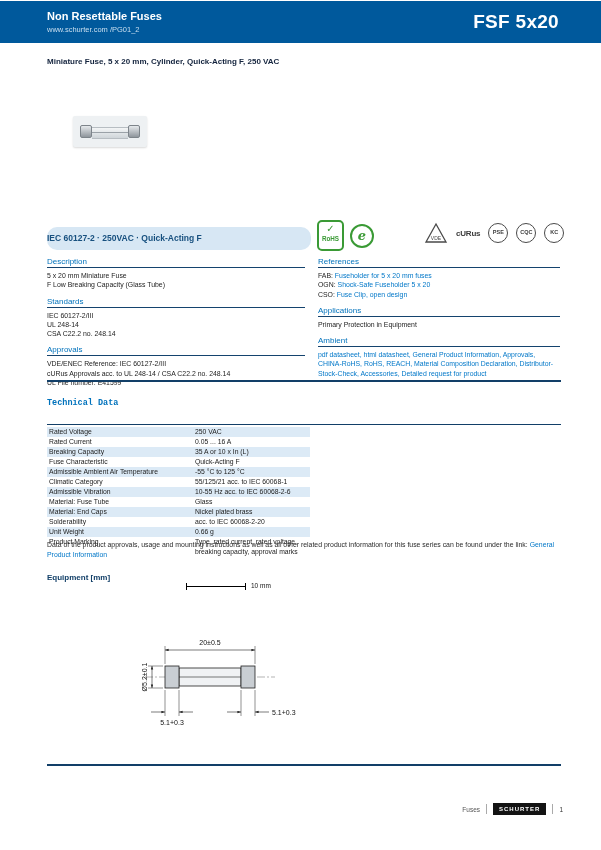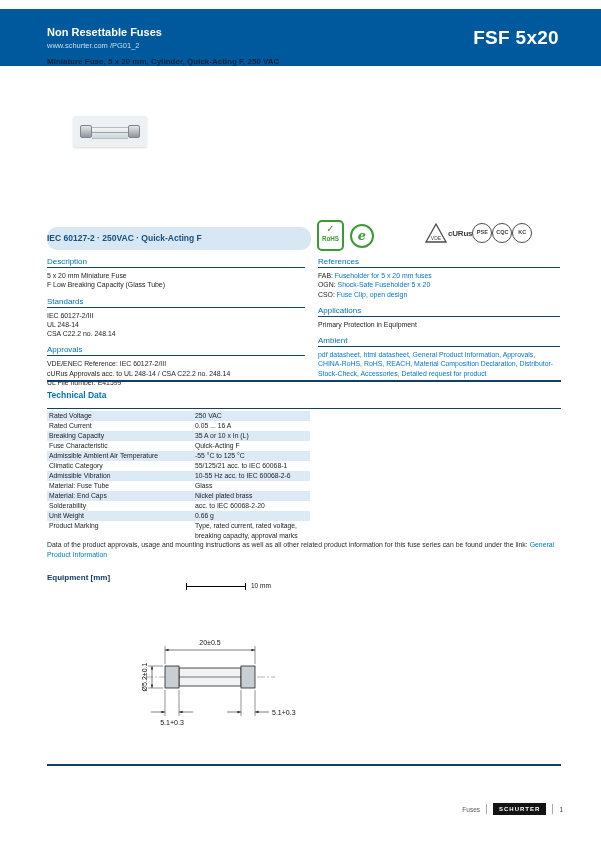--- a/index.html
+++ b/index.html
@@ -1,20 +1,20 @@
 <!DOCTYPE html>
 <html><head>
 <meta charset="utf-8">
 <style>
   html,body{margin:0;padding:0;background:#f2f3f4;}
   .page{position:relative;width:601px;height:850px;margin:0 auto;background:#ffffff;
         font-family:"Liberation Sans", sans-serif;overflow:hidden;}
 
   
-  .topbar{position:absolute;left:0;right:0;top:9px;height:57px;background:#00599C;color:#fff;
+  .topbar{position:absolute;left:0;right:0;top:1px;height:42px;background:#00599C;color:#fff;
           display:flex;justify-content:space-between;align-items:center;
           padding:0 42px 0 47px;box-sizing:border-box;}
   .topbar-title{font-size:11px;font-weight:bold;line-height:12px;}
   .topbar-url{font-size:7.5px;color:#c9dff0;margin-top:3px;}
   .topbar-product{font-size:19px;font-weight:600;letter-spacing:0.3px;}
 
   .subtitle{position:absolute;left:47px;top:57px;font-size:8px;font-weight:bold;color:#13233d;}
 
   
   .product-photo{position:absolute;left:73px;top:116px;width:74px;height:31px;background:#eef1f3;
@@ -33,42 +33,42 @@
           line-height:23px;box-sizing:border-box;
           font-size:8.5px;font-weight:bold;color:#17507F;border-radius:10px;}
   .badge-rohs{position:absolute;left:317px;top:220px;width:27px;height:31px;border:2px solid #3A9A35;
               border-radius:5px;box-sizing:border-box;text-align:center;color:#3A9A35;}
   .badge-rohs .chk{display:block;font-size:10px;line-height:13px;}
   .badge-rohs .lbl{display:block;font-size:6.3px;font-weight:bold;line-height:7px;}
   .badge-e{position:absolute;left:350px;top:224px;width:24px;height:24px;border:2px solid #3A9A35;
            border-radius:50%;box-sizing:border-box;color:#3A9A35;text-align:center;line-height:19px;
            font-family:"DejaVu Serif", serif;font-style:italic;font-weight:bold;font-size:13px;}
 
-  .certs{position:absolute;left:424px;top:222px;display:flex;align-items:center;color:#3c3c3c;}
+  .certs{position:absolute;left:424px;top:222px;display:flex;align-items:center;gap:8px;color:#3c3c3c;}
   .cert-circ{width:20px;height:20px;border:1.4px solid #4a4a4a;border-radius:50%;box-sizing:border-box;
              font-size:5.5px;font-weight:bold;text-align:center;line-height:17px;}
   .cert-curus{font-size:8px;font-weight:800;letter-spacing:-0.2px;}
 
   
   .col{position:absolute;top:257px;}
   .col.left{left:47px;width:258px;}
   .col.right{left:318px;width:242px;}
   .sec{margin-bottom:7px;}
   .sec-h{font-size:8px;font-weight:normal;color:#0072BC;border-bottom:1px solid #14436e;
          padding-bottom:1px;margin-bottom:3px;}
   .item{font-size:6.9px;color:#1c1c1c;line-height:9.3px;}
   .ref-label{color:#1c1c1c;}
   .link{color:#0077C8;text-decoration:none;cursor:pointer;}
   .weblinks-text{font-size:6.9px;line-height:9.3px;color:#0077C8;cursor:pointer;}
 
   
   .tech{position:absolute;left:47px;top:380px;width:514px;}
   .rule-thick{height:2px;background:#123F68;}
   .rule-thin{height:1px;background:#123F68;margin-bottom:2px;}
-  .tech-title{font-size:8.5px;font-weight:bold;color:#0072BC;padding:8px 0;}
+  .tech-title{font-size:8.5px;font-weight:bold;color:#0072BC;padding:16px 0;font-family:Liberation Mono, monospace;}
   .ttable{width:263px;}
   .trow{display:flex;font-size:6.8px;line-height:10px;color:#1c1c1c;}
   .trow.alt{background:#DCEAF6;}
   .tl{width:148px;padding-left:2px;box-sizing:border-box;}
   .tv{flex:1;padding-right:2px;}
 
   
   .note{position:absolute;left:47px;top:540px;width:514px;font-size:6.9px;line-height:10px;color:#2a2a2a;margin:0;}
 
   

